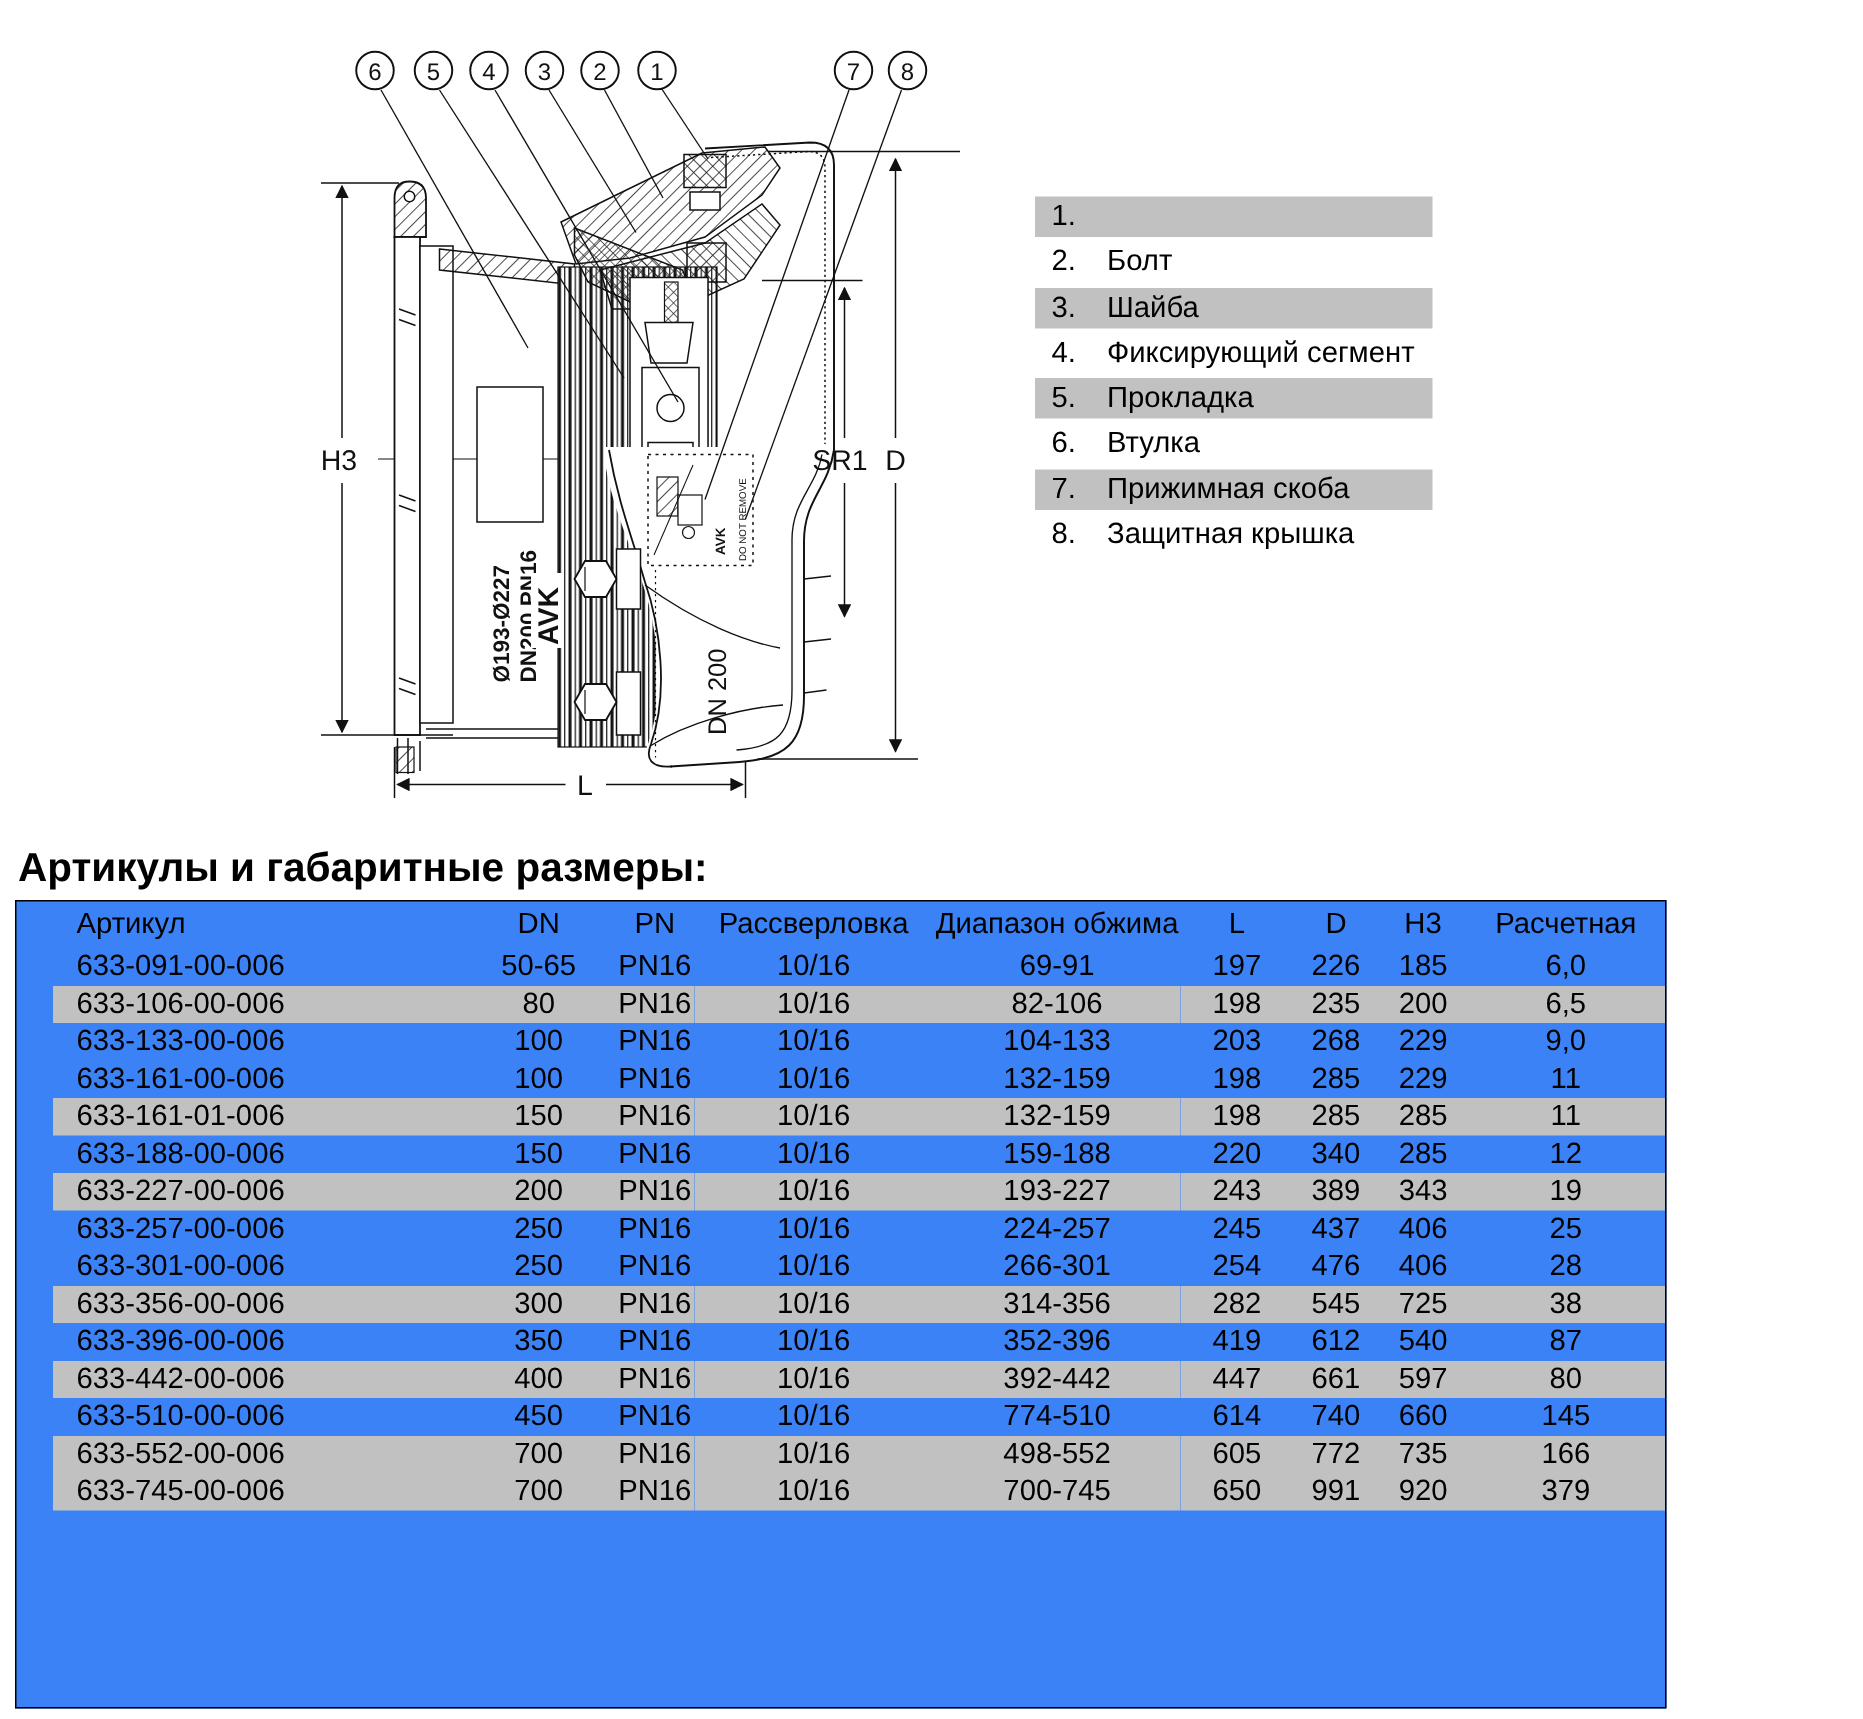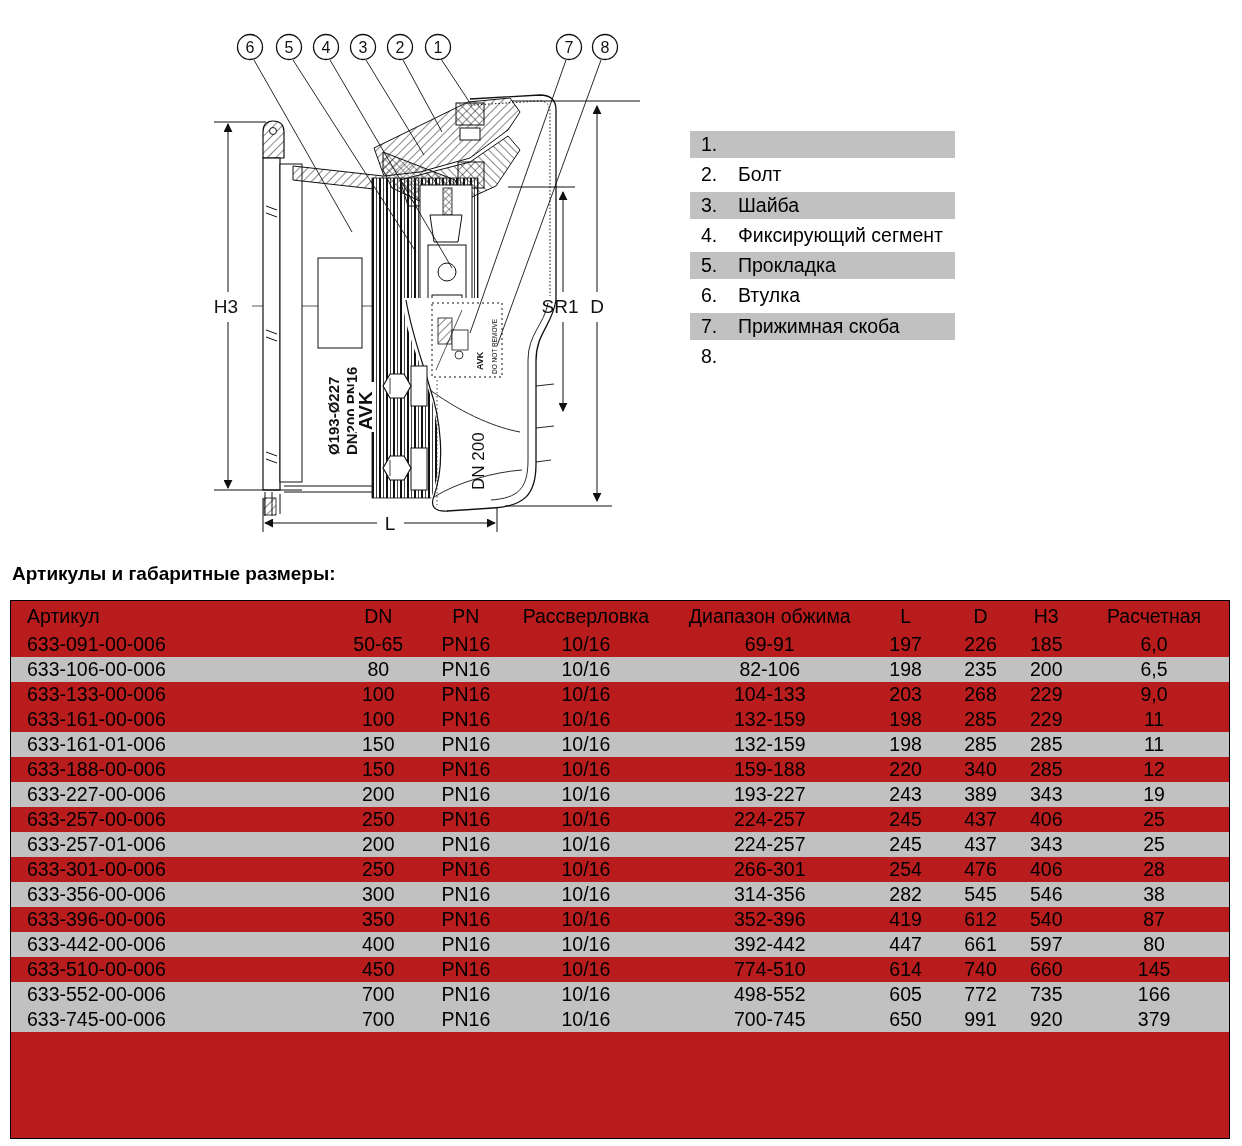--- a/index.html
+++ b/index.html
@@ -10,23 +10,23 @@
   .diagram{position:absolute;left:0;top:0;}
 
   
   .legend{position:absolute;left:690px;top:131px;width:265px;font-size:19.5px;}
   .legend-row{display:flex;height:27px;line-height:27px;margin-bottom:3.3px;}
   .legend-row.shaded{background:#c1c1c1;}
   .legend-num{width:37px;padding-left:11px;flex:none;}
   .legend-label{flex:1;}
 
   
-  .tbl-title{position:absolute;left:12px;top:563px;font-size:19px;font-weight:bold;}
-  .tbl-wrap{position:absolute;left:10px;top:600px;width:1220px;height:539px;
-            border:1.4px solid #000;box-sizing:border-box;background:#b91c1c;}
+  .tbl-title{position:absolute;left:12px;top:563px;font-size:27px;font-weight:bold;}
+  .tbl-wrap{position:absolute;left:10px;top:600px;width:1101px;height:539px;
+            border:1.4px solid #000;box-sizing:border-box;background:#3b82f6;padding-left:24px;}
   table{border-collapse:collapse;width:100%;table-layout:fixed;font-size:19.5px;}
   td{padding:0;text-align:center;white-space:nowrap;overflow:hidden;height:25px;}
   thead td{height:31px;vertical-align:middle;}
   td:first-child{text-align:left;padding-left:16px;}
   tbody tr.shaded{background:#c1c1c1;}
 
   .c1{width:25.4%}.c2{width:9.5%}.c3{width:4.9%}.c4{width:14.8%}
   .c5{width:15.4%}.c6{width:6.9%}.c7{width:5.4%}.c8{width:5.4%}.c9{width:12.3%}
 
   svg text{font-family:"Liberation Sans", sans-serif;fill:#111;}
@@ -259,20 +259,21 @@
       <div class="legend-row">
         <span class="legend-num">6.</span>
         <span class="legend-label">Втулка</span>
       </div>
       <div class="legend-row shaded">
         <span class="legend-num">7.</span>
         <span class="legend-label">Прижимная скоба</span>
       </div>
       <div class="legend-row">
         <span class="legend-num">8.</span>
+        <span class="legend-label">Защитная крышка</span>
       </div>
     </div>
 
   <div class="tbl-title">Артикулы и габаритные размеры:</div>
 
   <div class="tbl-wrap">
     <table>
       <colgroup>
         <col class="c1">
           <col class="c2">
@@ -379,51 +380,40 @@
             <td>633-257-00-006</td>
             <td>250</td>
             <td>PN16</td>
             <td>10/16</td>
             <td>224-257</td>
             <td>245</td>
             <td>437</td>
             <td>406</td>
             <td>25</td>
           </tr>
-          <tr class="shaded">
-            <td>633-257-01-006</td>
-            <td>200</td>
-            <td>PN16</td>
-            <td>10/16</td>
-            <td>224-257</td>
-            <td>245</td>
-            <td>437</td>
-            <td>343</td>
-            <td>25</td>
-          </tr>
           <tr>
             <td>633-301-00-006</td>
             <td>250</td>
             <td>PN16</td>
             <td>10/16</td>
             <td>266-301</td>
             <td>254</td>
             <td>476</td>
             <td>406</td>
             <td>28</td>
           </tr>
           <tr class="shaded">
             <td>633-356-00-006</td>
             <td>300</td>
             <td>PN16</td>
             <td>10/16</td>
             <td>314-356</td>
             <td>282</td>
             <td>545</td>
-            <td>546</td>
+            <td>725</td>
             <td>38</td>
           </tr>
           <tr>
             <td>633-396-00-006</td>
             <td>350</td>
             <td>PN16</td>
             <td>10/16</td>
             <td>352-396</td>
             <td>419</td>
             <td>612</td>

